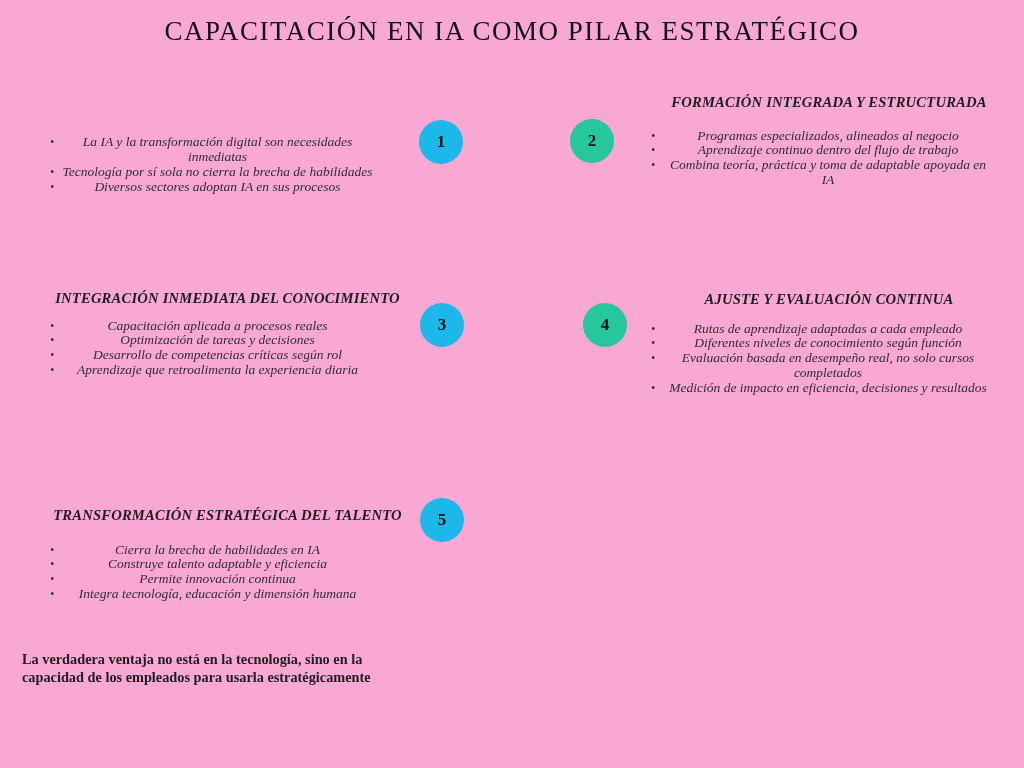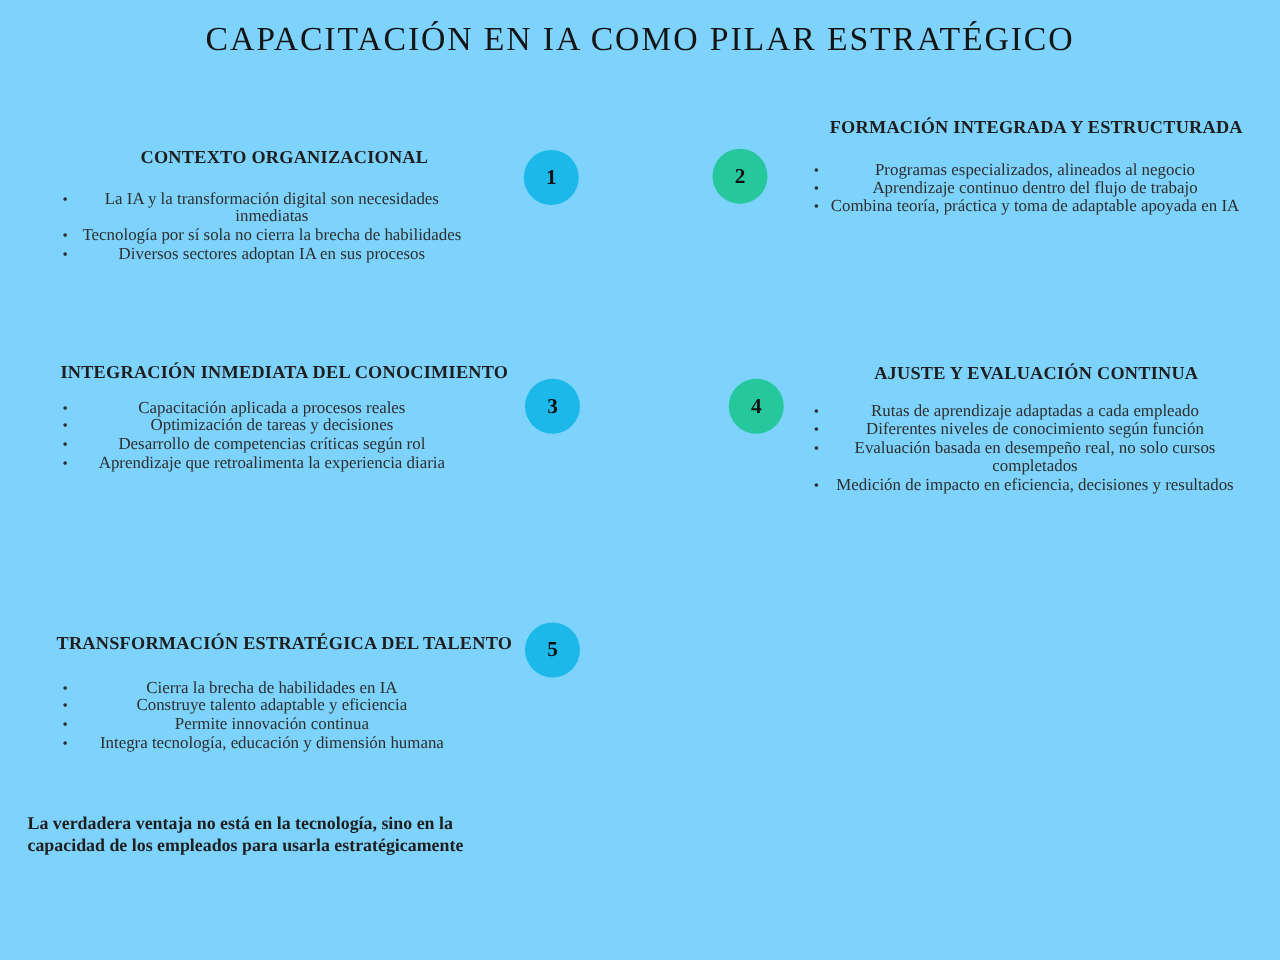--- a/index.html
+++ b/index.html
@@ -3,37 +3,37 @@
 <meta charset="utf-8">
 <style>
   * { margin: 0; padding: 0; box-sizing: border-box; }
   html, body { background: #ffffff; }
   body { font-family: "Liberation Serif", "DejaVu Serif", serif; }
 
   .canvas {
     position: relative;
     width: 1024px;
     height: 768px;
-    background: #7dd3fc;
+    background: #f9a8d4;
     overflow: hidden;
   }
 
   .title {
     position: absolute;
     top: 16px;
     left: 0;
     width: 100%;
     text-align: center;
     font-size: 27px;
     font-weight: 400;
     letter-spacing: 1.5px;
     color: #141414;
   }
 
-  .sec { position: absolute; }
+  .sec { position: absolute; font-style: italic; }
 
   .sec .heading {
     font-size: 14.6px;
     font-weight: 700;
     line-height: 16.5px;
     letter-spacing: 0.2px;
     text-align: center;
     color: #1e1e1e;
   }
 
@@ -96,21 +96,20 @@
   }
 </style>
 </head>
 <body>
 
 <div class="canvas">
 
   <h1 class="title">CAPACITACIÓN EN IA COMO PILAR ESTRATÉGICO</h1>
 
   <section class="sec sec1">
-    <h2 class="heading">CONTEXTO ORGANIZACIONAL</h2>
     <ul class="bullets">
       <li>La IA y la transformación digital son necesidades inmediatas</li>
       <li>Tecnología por sí sola no cierra la brecha de habilidades</li>
       <li>Diversos sectores adoptan IA en sus procesos</li>
     </ul>
   </section>
 
   <section class="sec sec2">
     <h2 class="heading">FORMACIÓN INTEGRADA Y ESTRUCTURADA</h2>
     <ul class="bullets">

